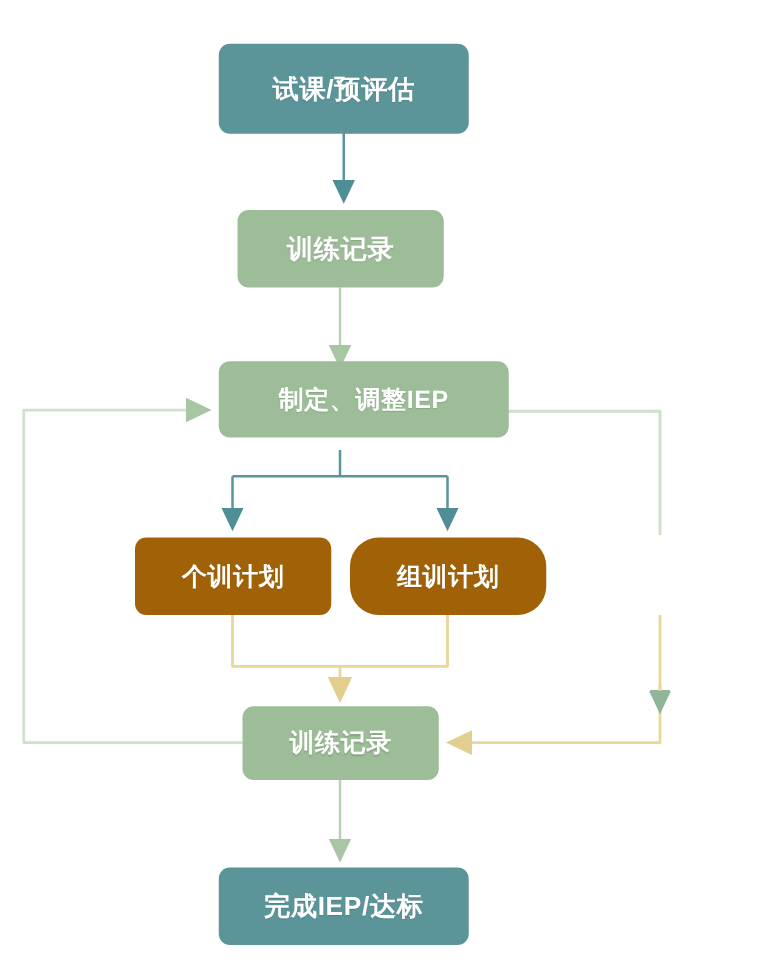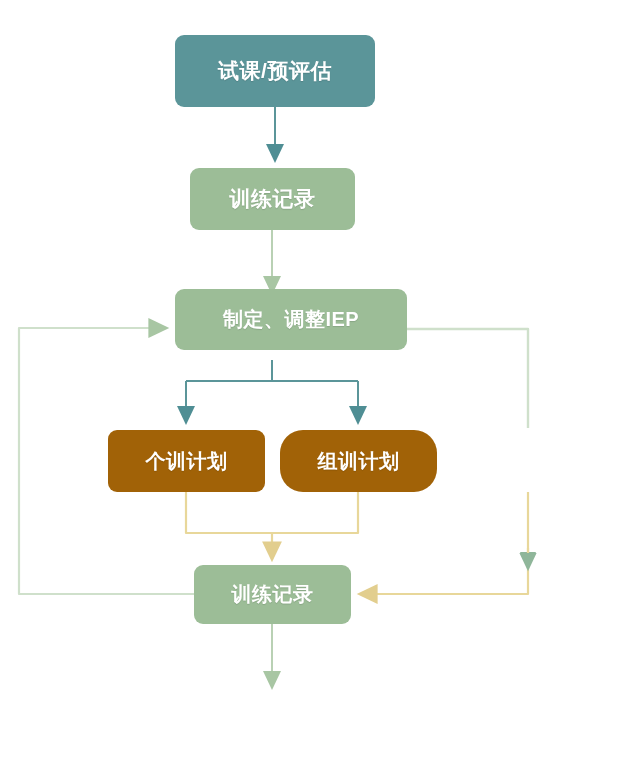--- a/index.html
+++ b/index.html
@@ -132,14 +132,17 @@
 
   <div class="node node-yellow n-group">
     <span>组训计划</span>
   </div>
 
 
   <div class="node node-green n-record">
     <span>训练记录</span>
   </div>
 
+  <div class="node node-teal n-done">
+    <span>完成IEP/达标</span>
+  </div>
 
 </div>
 
 </body></html>

